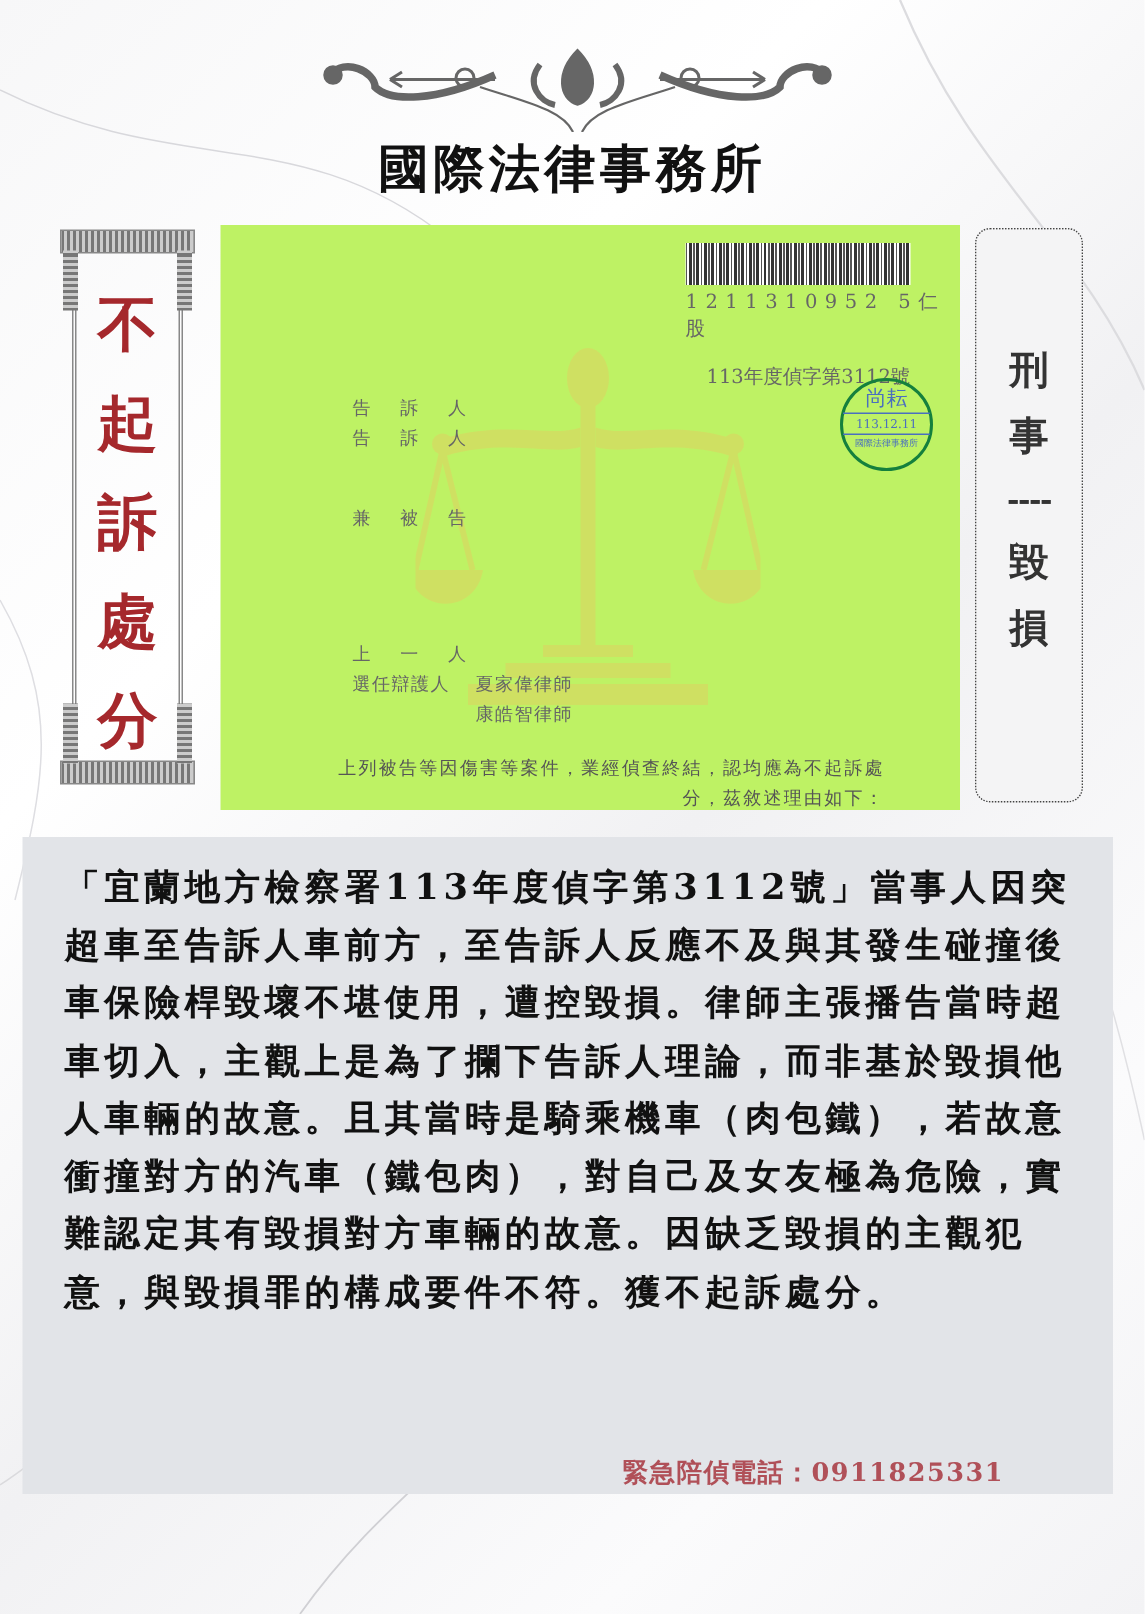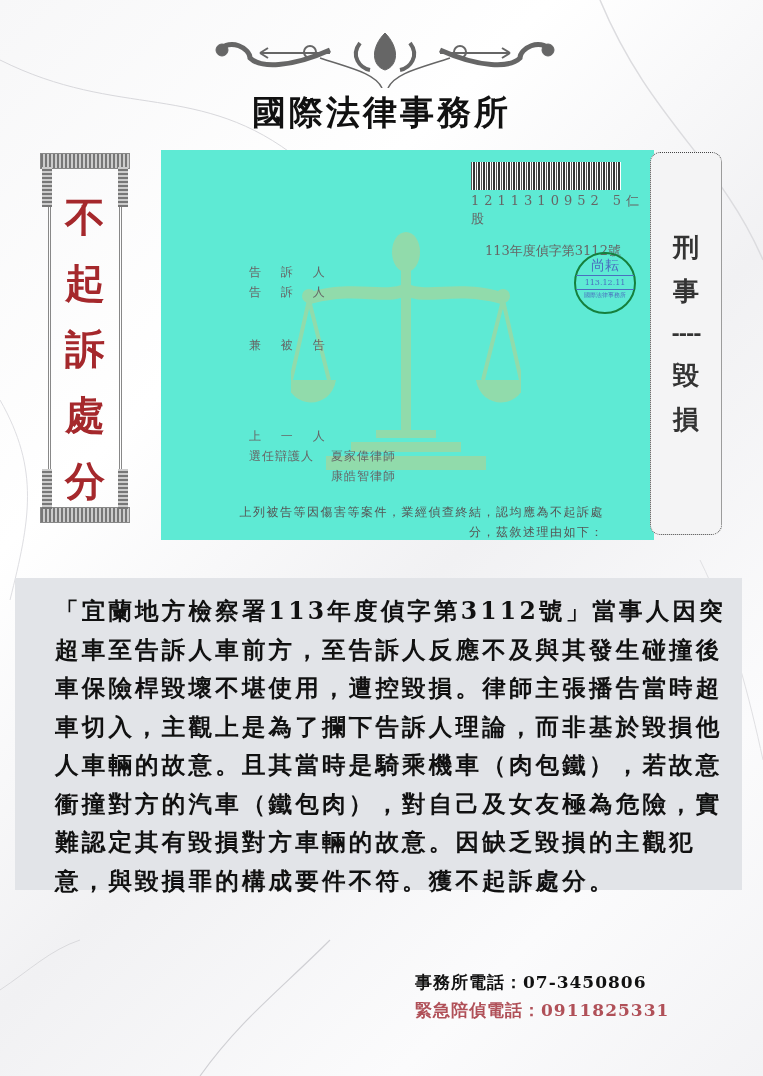--- a/index.html
+++ b/index.html
@@ -33,22 +33,22 @@
     position: absolute; width: 10px; height: 40px;
     background: repeating-linear-gradient(0deg, #777 0 2px, #ccc 2px 4px);
   }
   .left-banner .chars {
     position: absolute; left: 0; right: 0; top: 40px;
     display: flex; flex-direction: column; align-items: center; gap: 18px;
   }
   .left-banner .ch { font-size: 40px; font-weight: bold; color: #a5282c; line-height: 48px; }
 
   .doc {
-    position: absolute; left: 161px; top: 150px; width: 493px; height: 390px;
-    background: #5eead4; overflow: hidden;
+    position: absolute; left: 147px; top: 150px; width: 493px; height: 390px;
+    background: #bef264; overflow: hidden;
   }
   .doc .barcode {
     position: absolute; left: 310px; top: 12px; width: 150px; height: 28px;
     background: repeating-linear-gradient(90deg, #555 0 1px, #fff 1px 2px, #333 2px 4px, #fff 4px 5px);
   }
   .doc .barcode-num { position: absolute; left: 310px; top: 42px; font-size: 13px; color: #666; letter-spacing: 5px; }
   .doc .heading { position: absolute; left: 60px; top: 72px; font-size: 14px; color: #555; letter-spacing: 1px; }
   .doc .caseno { position: absolute; left: 308px; top: 92px; font-size: 13px; color: #666; margin-left: 16px; }
   .doc .row { position: absolute; font-size: 12px; color: #666; letter-spacing: 8px; }
   .doc .body-text { position: absolute; left: 63px; top: 352px; width: 380px; font-size: 12px; color: #555; line-height: 20px; letter-spacing: 1.5px; text-align: right; }
@@ -64,22 +64,22 @@
 
   .right-panel {
     position: absolute; left: 650px; top: 152px; width: 72px; height: 383px;
     border: 1px dotted #444; border-radius: 10px; background: #f4f4f5;
     display: flex; flex-direction: column; align-items: center; padding-top: 72px; box-sizing: border-box;
   }
   .right-panel .ch { font-size: 26px; font-weight: bold; color: #333; line-height: 44px; }
   .right-panel .dash { font-size: 20px; font-weight: bold; color: #333; line-height: 40px; letter-spacing: -1px; }
 
   .summary {
-    position: absolute; left: 15px; top: 578px; width: 727px; height: 312px;
-    background: #e2e4e8; box-sizing: border-box; padding: 14px 0 0 40px;
+    position: absolute; left: 15px; top: 558px; width: 727px; height: 438px;
+    background: #e2e4e8; box-sizing: border-box; padding: 14px 0 0 28px;
   }
   .summary p {
     margin: 0; font-size: 23.5px; line-height: 38.5px; color: #111; font-weight: bold;
     letter-spacing: 3.2px; font-family: "DejaVu Serif", serif; width: 675px;
   }
   .contact { position: absolute; left: 415px; top: 968px; font-size: 17px; font-weight: bold; line-height: 28px; letter-spacing: 1px; }
   .contact .line { color: #111; white-space: nowrap; }
   .contact .line.urgent { color: #b05058; }
 </style>
 </head>
@@ -175,15 +175,14 @@
   <span class="dash">----</span>
   <span class="ch">毀</span>
   <span class="ch">損</span>
 </div>
 
 <div class="summary">
   <p>「宜蘭地方檢察署113年度偵字第3112號」當事人因突超車至告訴人車前方，至告訴人反應不及與其發生碰撞後車保險桿毀壞不堪使用，遭控毀損。律師主張播告當時超車切入，主觀上是為了攔下告訴人理論，而非基於毀損他人車輛的故意。且其當時是騎乘機車（肉包鐵），若故意衝撞對方的汽車（鐵包肉），對自己及女友極為危險，實難認定其有毀損對方車輛的故意。因缺乏毀損的主觀犯意，與毀損罪的構成要件不符。獲不起訴處分。</p>
 </div>
 
 <div class="contact">
-  <div class="line">事務所電話：07-3450806</div>
   <div class="line urgent">緊急陪偵電話：0911825331</div>
 </div>
 
 </body></html>

